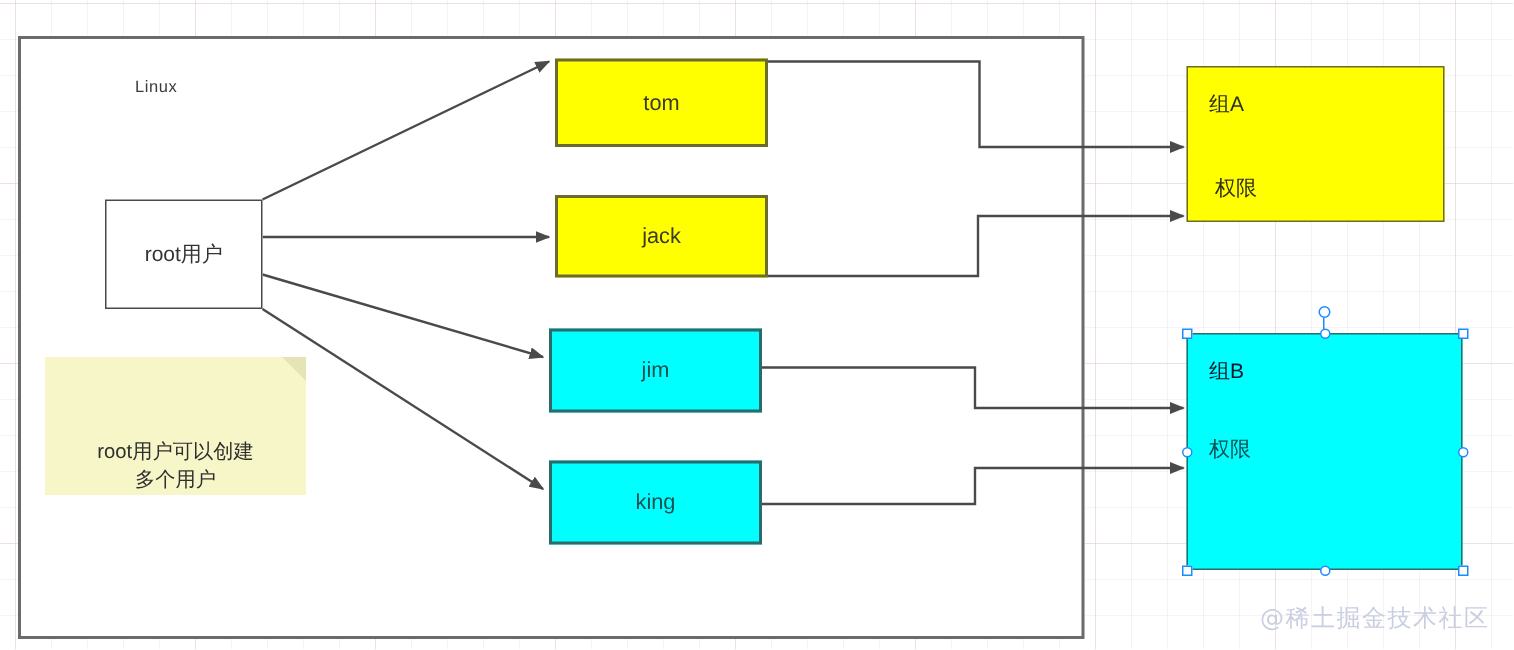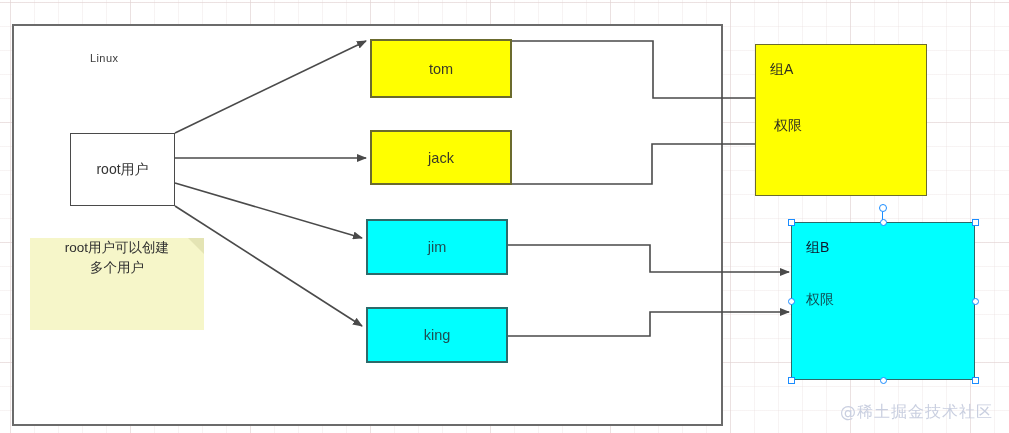--- a/index.html
+++ b/index.html
@@ -91,24 +91,24 @@
   #user-jack { left: 370px; top: 130px; width: 142px; height: 55px; }
   #user-jim  { left: 366px; top: 219px; width: 142px; height: 56px; }
   #user-king { left: 366px; top: 307px; width: 142px; height: 56px; }
 
   
   .group-box {
     position: absolute;
     box-sizing: border-box;
   }
   #group-a {
-    left: 755px;
+    left: 791px;
     top: 44px;
     width: 172px;
-    height: 152px;
+    height: 104px;
     background: #ffff00;
     border: 1.6px solid #6b6b2e;
     text-decoration: underline;
   }
   #group-b {
     left: 791px;
     top: 222px;
     width: 184px;
     height: 158px;
     background: #00ffff;
@@ -135,21 +135,21 @@
   #sticky-note {
     position: absolute;
     left: 30px;
     top: 238px;
     width: 174px;
     height: 92px;
     background: #f6f6c9;
     display: flex;
     flex-direction: column;
     align-items: center;
-    justify-content: flex-start;
+    justify-content: flex-end;
     font-size: 13.5px;
     color: #2f2f2f;
     line-height: 1.45;
     text-align: center;
   }
   #sticky-fold {
     position: absolute;
     right: 0;
     top: 0;
     width: 0;

